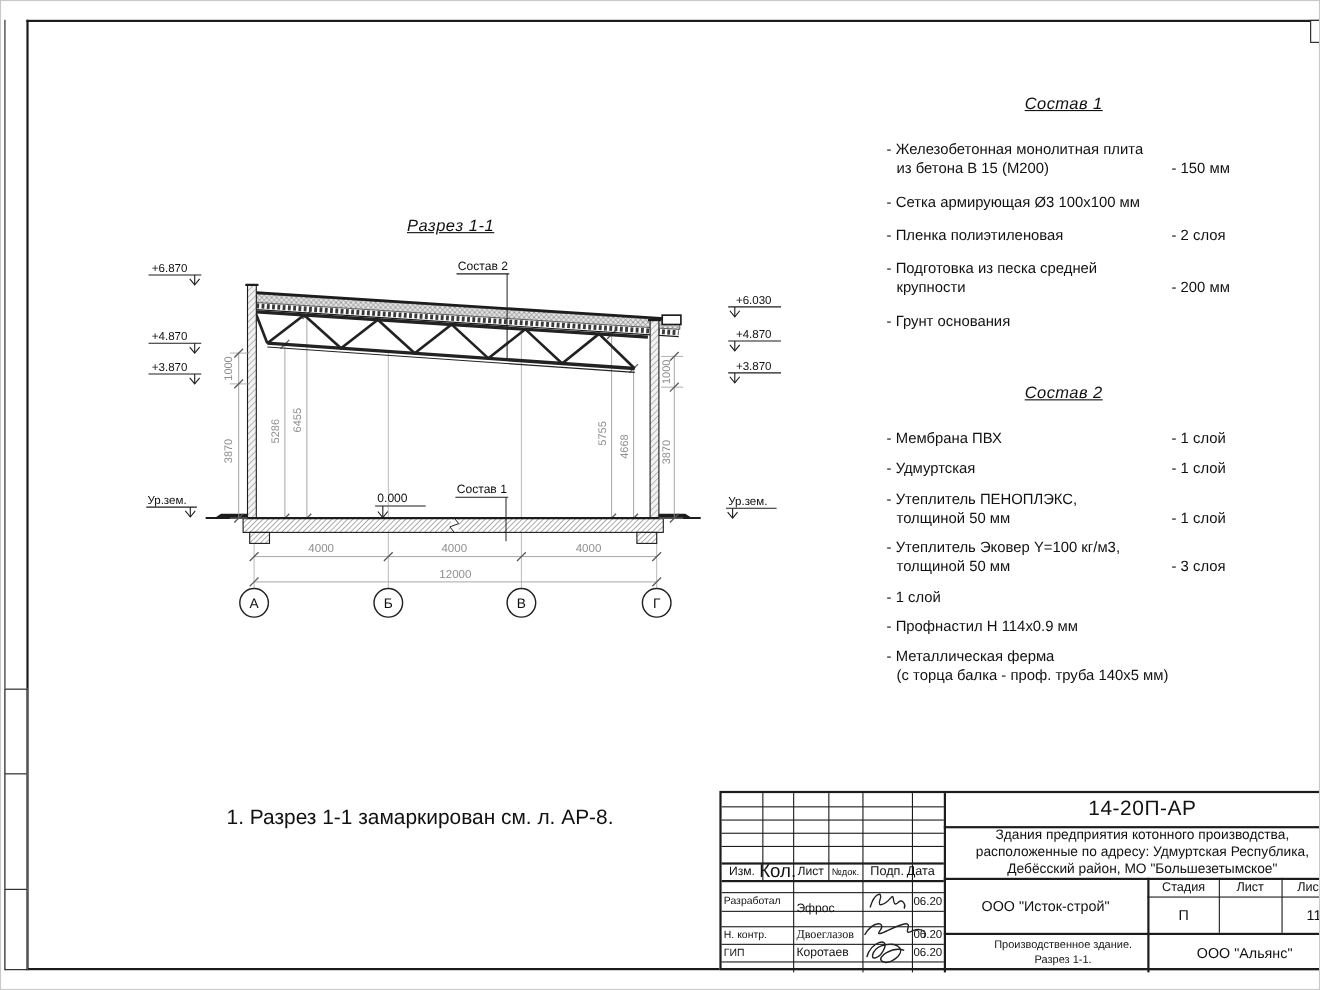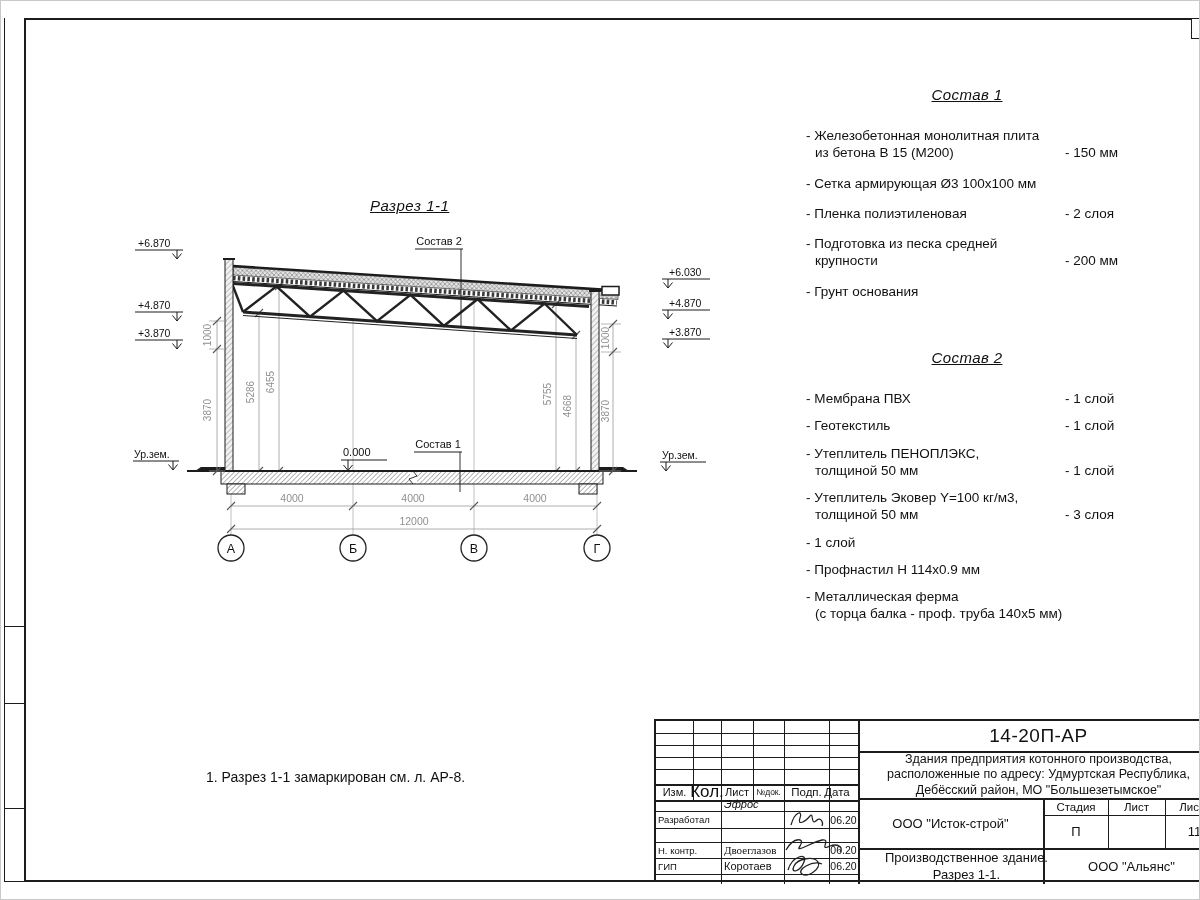--- a/index.html
+++ b/index.html
@@ -3,21 +3,21 @@
 <meta charset="utf-8">
 <style>
   html,body{margin:0;padding:0;background:#fff;}
   #page{position:relative;width:1200px;height:900px;background:#fff;overflow:hidden;
         font-family:"Liberation Sans", sans-serif;color:#111;border:1px solid #c9c9c9;box-sizing:border-box;}
   .abs{position:absolute;}
   .ln{position:absolute;background:#1c1c1c;}
   .thinbox{position:absolute;border:1.5px solid #1c1c1c;background:#fff;box-sizing:border-box;}
   
   .view-title{font-size:15px;font-style:italic;text-decoration:underline;letter-spacing:.5px;}
-  .note{font-size:14px;margin-top:36px;}
+  .note{font-size:19px;}
   
   .sostav{position:absolute;width:322px;}
   .sostav h3{margin:0 0 24px 0;text-align:center;font-size:15px;font-style:italic;
              font-weight:normal;text-decoration:underline;letter-spacing:.4px;}
   .s-item{display:flex;align-items:flex-end;font-size:13.5px;line-height:1.28;}
   .s-item .nm{flex:0 0 250px;white-space:pre-line;padding-left:9px;text-indent:-9px;}
   .s-item .vl{flex:1;white-space:nowrap;}
   #sostav1 .s-item{margin-bottom:13px;}
   #sostav2 .s-item{margin-bottom:10px;}
   
@@ -298,21 +298,21 @@
       </div>
   </div>
 
   <div id="sostav2" class="sostav" style="left:805px;top:348px;">
     <h3>Состав 2</h3>
     <div class="s-item">
         <div class="nm">- Мембрана ПВХ</div>
         <div class="vl">- 1 слой</div>
       </div>
     <div class="s-item">
-        <div class="nm">- Геотекстиль</div>
+        <div class="nm">- Удмуртская</div>
         <div class="vl">- 1 слой</div>
       </div>
     <div class="s-item">
         <div class="nm">- Утеплитель ПЕНОПЛЭКС,
 толщиной 50 мм</div>
         <div class="vl">- 1 слой</div>
       </div>
     <div class="s-item">
         <div class="nm">- Утеплитель Эковер Y=100 кг/м3,
 толщиной 50 мм</div>
@@ -362,21 +362,21 @@
     <div class="vl2" style="left:509px;top:77px;width:1px;height:50px;"></div>
 
     <div class="cell" style="left:0;top:63px;width:37px;height:16px;font-size:11px;">Изм.</div>
     <div class="cell" style="left:37px;top:63px;width:28px;height:16px;font-size:17px;">Кол.</div>
     <div class="cell" style="left:65px;top:63px;width:32px;height:16px;font-size:11px;">Лист</div>
     <div class="cell" style="left:97px;top:63px;width:31px;height:16px;font-size:8.5px;">№док.</div>
     <div class="cell" style="left:128px;top:63px;width:45px;height:16px;font-size:11.5px;">Подп.</div>
     <div class="cell" style="left:173px;top:63px;width:16px;height:16px;font-size:11.5px;">Дата</div>
 
     <div class="cell lft" style="left:2px;top:90px;width:62px;height:17px;font-size:9.5px;">Разработал</div>
-    <div class="cell lft" style="left:68px;top:74px;width:58px;height:17px;font-size:11px;font-style:italic;">Эфрос</div>
+    <div class="cell lft" style="left:68px;top:96px;width:58px;height:17px;font-size:11px;">Эфрос</div>
     <div class="cell" style="left:173px;top:90px;width:29px;height:17px;font-size:10.5px;">06.20</div>
     <div class="cell lft" style="left:2px;top:121px;width:62px;height:16px;font-size:9.5px;">Н. контр.</div>
     <div class="cell lft" style="left:68px;top:121px;width:58px;height:16px;font-size:11px;font-family:Liberation Serif, serif;">Двоеглазов</div>
     <div class="cell" style="left:173px;top:121px;width:29px;height:16px;font-size:10.5px;">06.20</div>
     <div class="cell lft" style="left:2px;top:137px;width:62px;height:16px;font-size:9.5px;">ГИП</div>
     <div class="cell lft" style="left:68px;top:137px;width:58px;height:16px;font-size:11px;">Коротаев</div>
     <div class="cell" style="left:173px;top:137px;width:29px;height:16px;font-size:10.5px;">06.20</div>
 
     <svg class="sig" style="left:130px;top:86px;" width="42" height="26" viewBox="0 0 42 26">
       <path d="M5,18 C9,4 17,3 14,11 C11,19 19,15 24,9 C28,4 24,20 31,13 C34,10 38,15 36,19" fill="none" stroke="#222" stroke-width="1.2"></path>
@@ -389,18 +389,18 @@
     <div class="cell docnum" style="left:202px;top:0;width:361px;height:30px;">14-20П-АР</div>
     <div class="cell desc ml" style="left:202px;top:31px;width:361px;height:46px;">Здания предприятия котонного производства,
 расположенные по адресу: Удмуртская Республика,
 Дебёсский район, МО "Большезетымское"</div>
     <div class="cell" style="left:202px;top:78px;width:185px;height:49px;font-size:13px;">ООО "Исток-строй"</div>
     <div class="cell" style="left:388px;top:78px;width:64px;height:16px;font-size:11.5px;">Стадия</div>
     <div class="cell" style="left:452px;top:78px;width:57px;height:16px;font-size:11.5px;">Лист</div>
     <div class="cell" style="left:509px;top:78px;width:66px;height:16px;font-size:11.5px;">Листов</div>
     <div class="cell" style="left:388px;top:94px;width:64px;height:33px;font-size:13px;">П</div>
     <div class="cell" style="left:471px;top:94px;width:57px;height:33px;font-size:13px;margin-left:39px;">11</div>
-    <div class="cell ml" style="left:202px;top:128px;width:217px;height:35px;font-size:13px;line-height:1.25;">Производственное здание.
+    <div class="cell ml" style="left:202px;top:128px;width:217px;height:35px;font-size:10px;line-height:1.25;">Производственное здание.
 Разрез 1-1.</div>
     <div class="cell" style="left:388px;top:128px;width:175px;height:35px;font-size:13px;">ООО "Альянс"</div>
   </div>
 
 </div>
 
 </body></html>

